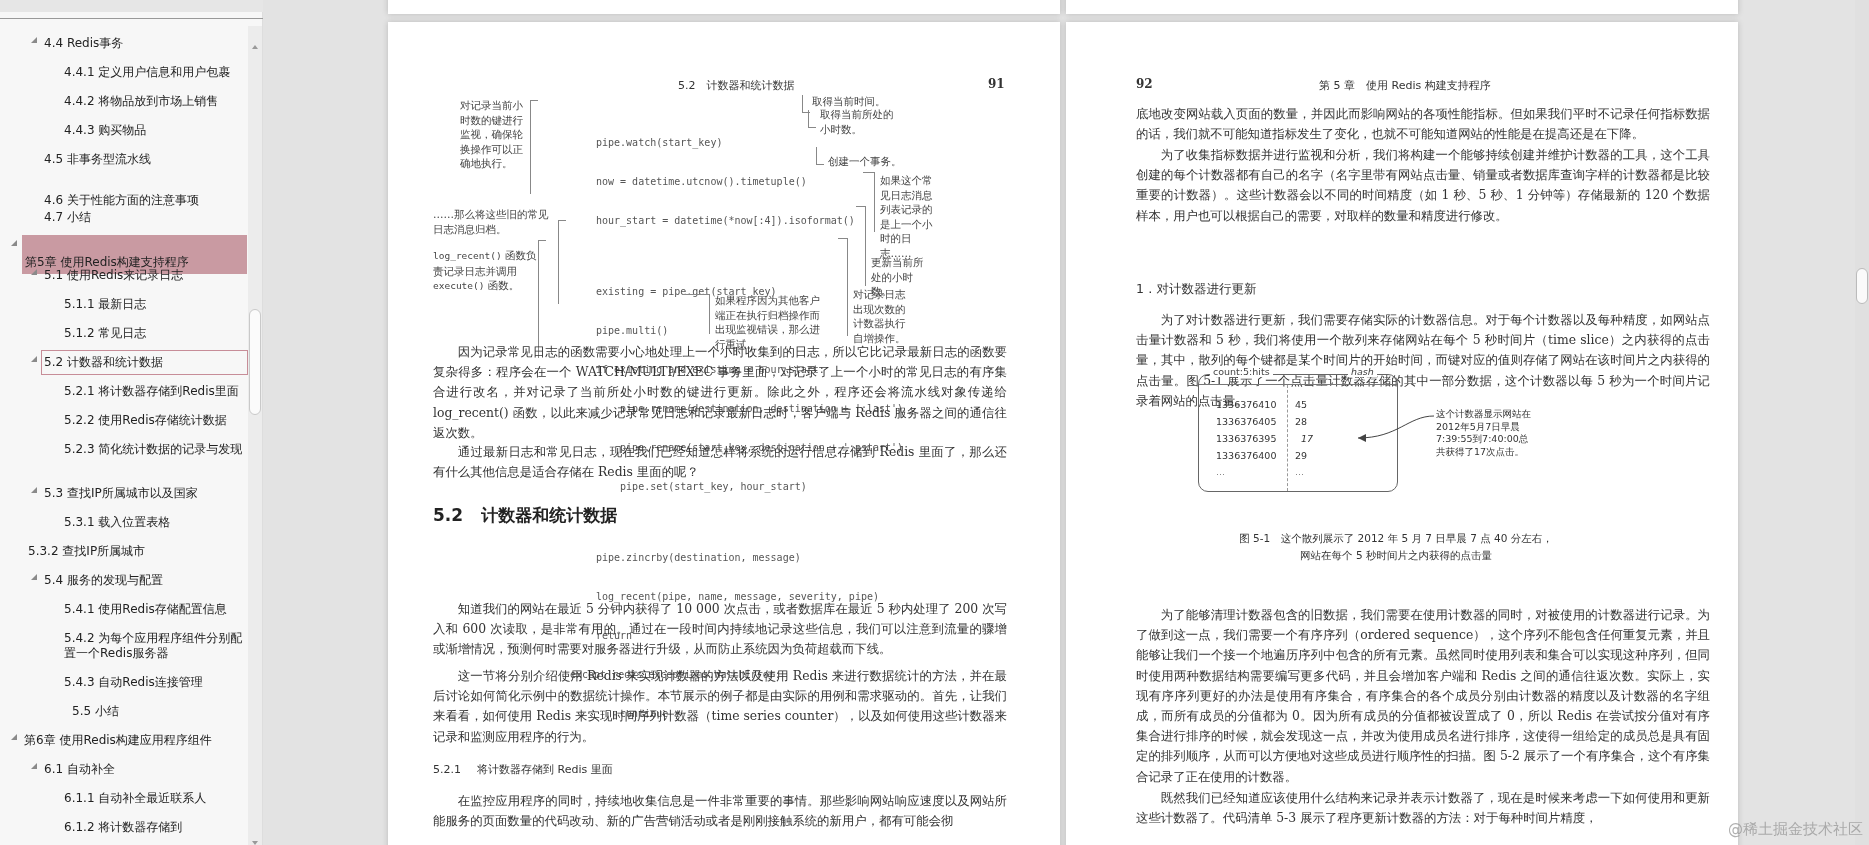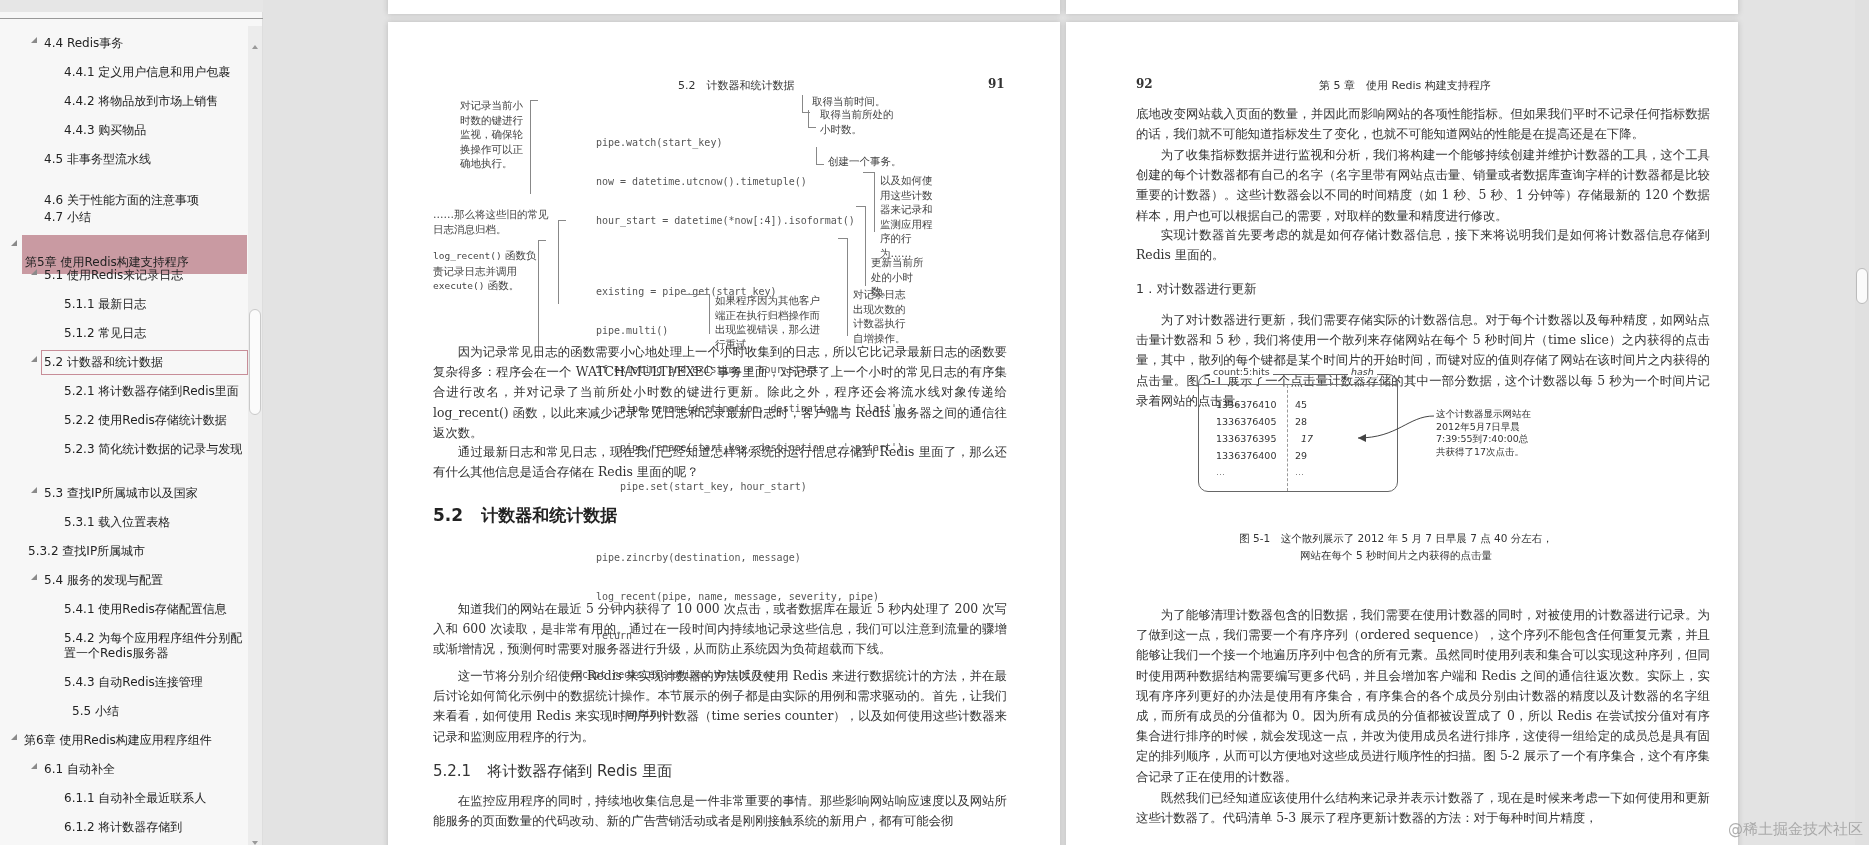--- a/index.html
+++ b/index.html
@@ -34,21 +34,21 @@
   .page-no { position: absolute; top: 55px; font-size: 12px; font-weight: bold; color: #333; }
 
   .code { position: absolute; font-family: "DejaVu Sans Mono", "Liberation Mono", monospace; font-size: 10px; line-height: 13px; color: #555; white-space: pre; }
   .anno { position: absolute; font-size: 10.5px; line-height: 14.5px; color: #444; font-family: "DejaVu Serif", serif; }
   .bracket { position: absolute; border-color: #888; border-style: solid; }
 
   .para { position: absolute; font-size: 12.4px; line-height: 20.2px; color: #333; text-align: justify; text-indent: 2em; }
   .para.noindent { text-indent: 0; }
   .h2 { position: absolute; font-family: "DejaVu Sans", sans-serif; font-weight: bold; font-size: 17px; color: #222; }
   .h2 .num { margin-right: 18px; }
-  .h3 { position: absolute; font-family: "DejaVu Sans", sans-serif; font-size: 15px; color: #333; }
+  .h3 { position: absolute; font-family: "DejaVu Sans", sans-serif; font-size: 11px; color: #333; }
   .h3 .num { margin-right: 16px; }
   .h4 { position: absolute; font-family: "DejaVu Sans", sans-serif; font-size: 12.5px; color: #333; }
 
   
   .fig { position: absolute; left: 132px; top: 340px; width: 340px; height: 160px; }
   .fig-box { position: absolute; left: 0; top: 12px; width: 200px; height: 118px; border: 1px solid #666; border-radius: 10px; }
   .fig-box .hdr-line { position: absolute; left: 0; top: 9px; width: 198px; height: 1px; background: #777; }
   .fig-box .divider { position: absolute; left: 88px; top: 10px; width: 0; height: 106px; border-left: 1px dashed #999; }
   .fig-title { position: absolute; top: 4px; font-family: "DejaVu Sans", sans-serif; font-size: 9.5px; color: #444; background: #fff; padding: 0 3px; }
   .fig-row { position: absolute; font-family: "DejaVu Sans", sans-serif; font-size: 9.5px; color: #333; }
@@ -235,21 +235,21 @@
     <div class="anno" style="left:45px; top:185px; width:124px;">……那么将这些旧的常见日志消息归档。</div>
     <div class="bracket" style="left:170px; top:198px; width:8px; height:84px; border-width:1px 0 0 1px;"></div>
     <div class="anno" style="left:45px; top:226px; width:104px;">
       <span class="mono" style="font-family:'DejaVu Sans Mono',monospace;font-size:9.5px;">log_recent()</span><span> 函数负责记录日志并调用 </span><span style="font-family:'DejaVu Sans Mono',monospace;font-size:9.5px;">execute()</span><span> 函数。</span>
     </div>
     <div class="bracket" style="left:150px; top:218px; width:8px; height:118px; border-width:1px 0 0 1px;"></div>
 
     <div class="anno" style="left:424px; top:72px; width:90px;">取得当前时间。</div>
     <div class="anno" style="left:432px; top:85px; width:76px;">取得当前所处的小时数。</div>
     <div class="anno" style="left:440px; top:132px; width:80px;">创建一个事务。</div>
-    <div class="anno" style="left:492px; top:151px; width:62px;">以及如何使用这些计数器来记录和监测应用程序的行为……</div>
+    <div class="anno" style="left:492px; top:151px; width:62px;">如果这个常见日志消息列表记录的是上一个小时的日志……</div>
     <div class="anno" style="left:483px; top:233px; width:56px;">更新当前所处的小时数。</div>
     <div class="anno" style="left:465px; top:265px; width:60px;">对记录日志出现次数的计数器执行自增操作。</div>
     <div class="anno" style="left:327px; top:271px; width:112px;">如果程序因为其他客户端正在执行归档操作而出现监视错误，那么进行重试。</div>
 
     <div class="bracket" style="left:414px; top:73px; width:8px; height:18px; border-width:0 0 1px 1px;"></div>
     <div class="bracket" style="left:420px; top:88px; width:8px; height:18px; border-width:0 0 1px 1px;"></div>
     <div class="bracket" style="left:428px; top:125px; width:8px; height:18px; border-width:0 0 1px 1px;"></div>
     <div class="bracket" style="left:475px; top:150px; width:12px; height:60px; border-width:1px 1px 0 0;"></div>
     <div class="bracket" style="left:468px; top:184px; width:10px; height:80px; border-width:1px 1px 0 0;"></div>
     <div class="bracket" style="left:450px; top:216px; width:10px; height:98px; border-width:1px 1px 0 0;"></div>
@@ -271,21 +271,20 @@
 
     <div class="para" style="left:45px; top:769px; width:574px;">在监控应用程序的同时，持续地收集信息是一件非常重要的事情。那些影响网站响应速度以及网站所能服务的页面数量的代码改动、新的广告营销活动或者是刚刚接触系统的新用户，都有可能会彻</div>
   </div>
 
   <div class="page right">
     <div class="page-no" style="left:70px;">92</div>
     <div class="run-head" style="left:253px;">第 5 章　使用 Redis 构建支持程序</div>
 
     <div class="para noindent" style="left:70px; top:82px; width:574px;">底地改变网站载入页面的数量，并因此而影响网站的各项性能指标。但如果我们平时不记录任何指标数据的话，我们就不可能知道指标发生了变化，也就不可能知道网站的性能是在提高还是在下降。</div>
     <div class="para" style="left:70px; top:123px; width:574px;">为了收集指标数据并进行监视和分析，我们将构建一个能够持续创建并维护计数器的工具，这个工具创建的每个计数器都有自己的名字（名字里带有网站点击量、销量或者数据库查询字样的计数器都是比较重要的计数器）。这些计数器会以不同的时间精度（如 1 秒、5 秒、1 分钟等）存储最新的 120 个数据样本，用户也可以根据自己的需要，对取样的数量和精度进行修改。</div>
-    <div class="para" style="left:70px; top:203px; width:574px;">实现计数器首先要考虑的就是如何存储计数器信息，接下来将说明我们是如何将计数器信息存储到 Redis 里面的。</div>
 
     <div class="h4" style="left:70px; top:259px;">1．对计数器进行更新</div>
 
     <div class="para" style="left:70px; top:288px; width:574px;">为了对计数器进行更新，我们需要存储实际的计数器信息。对于每个计数器以及每种精度，如网站点击量计数器和 5 秒，我们将使用一个散列来存储网站在每个 5 秒时间片（time slice）之内获得的点击量，其中，散列的每个键都是某个时间片的开始时间，而键对应的值则存储了网站在该时间片之内获得的点击量。图 5-1 展示了一个点击量计数器存储的其中一部分数据，这个计数器以每 5 秒为一个时间片记录着网站的点击量。</div>
 
     <div class="fig">
       <div class="fig-box">
         <div class="hdr-line"></div>
         <div class="divider"></div>
       </div>

